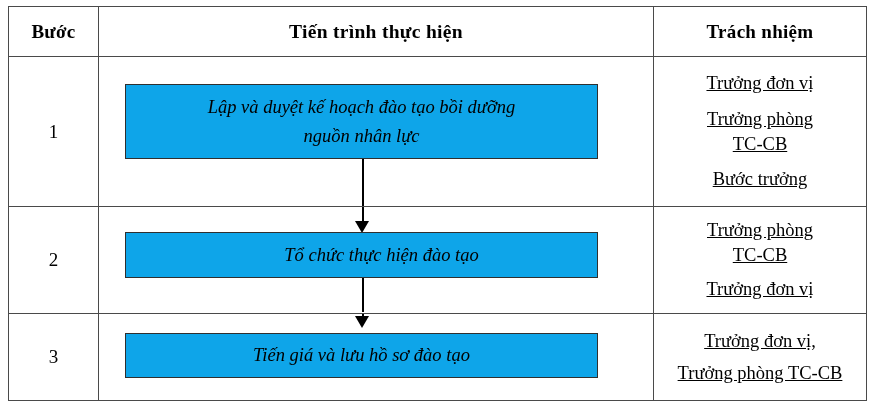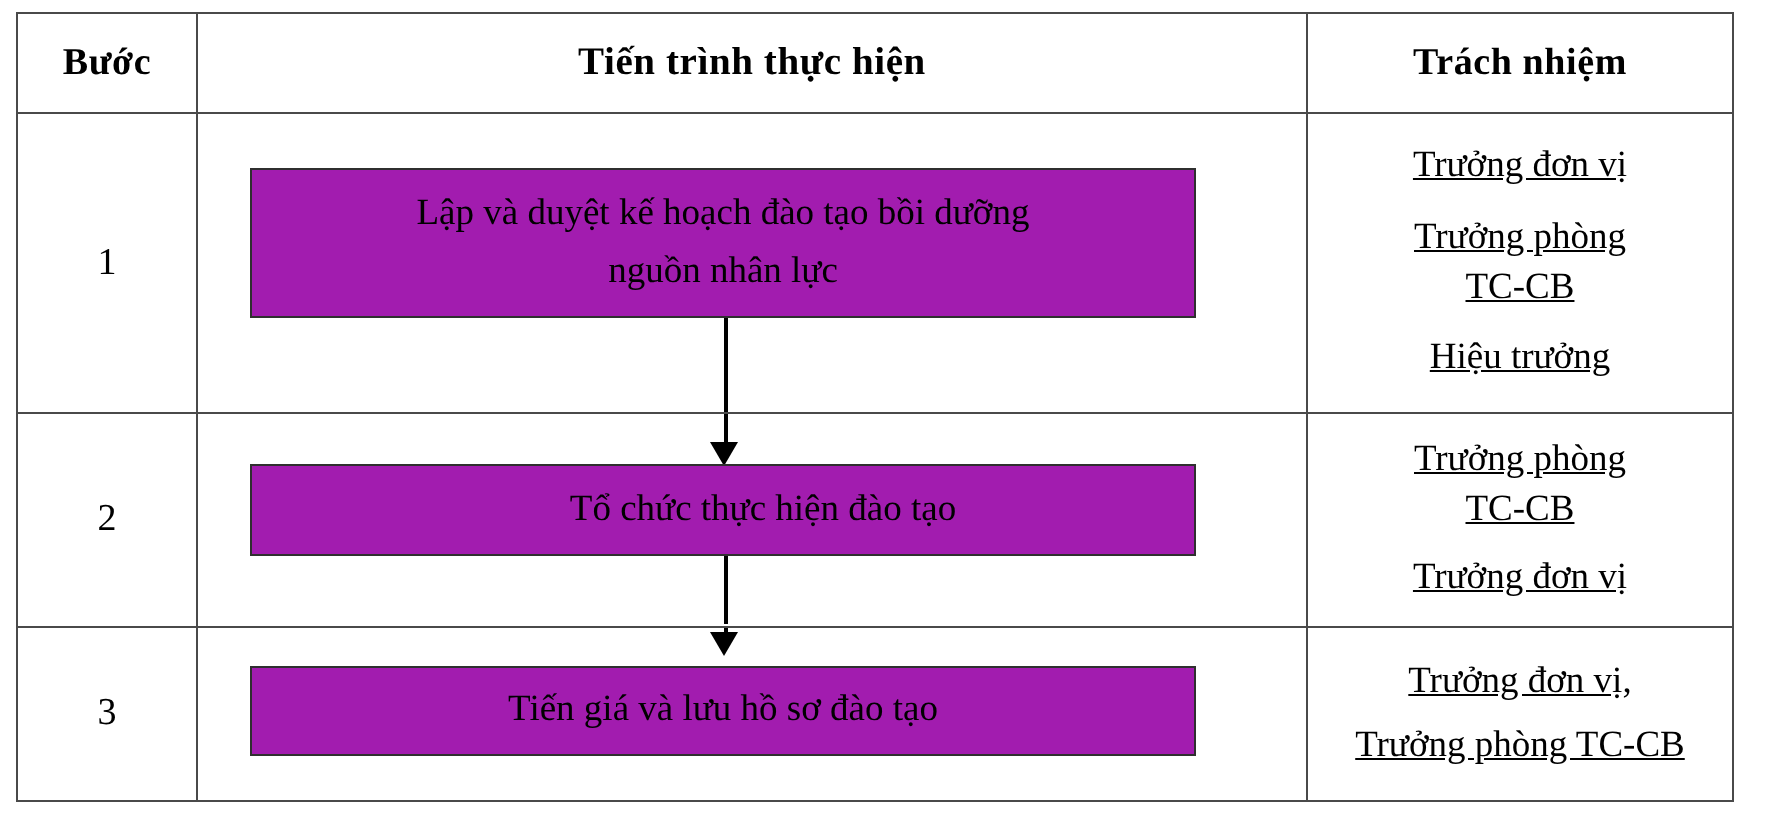--- a/index.html
+++ b/index.html
@@ -70,29 +70,30 @@
   }
   .flow-inner {
     position: relative;
     width: 100%;
     height: 100%;
   }
 
   .proc-box {
     position: absolute;
     border: 1.6px solid #2f2f2f;
-    background: #a21caf;
+    background: #0ea5e9;
     box-sizing: border-box;
     display: flex;
     align-items: center;
     justify-content: center;
     text-align: center;
     font-size: 18.5px;
     line-height: 1.55;
     padding: 0 8px;
+    font-style: italic;
   }
 
   
   .row1 .proc-box {
     left: 26px;
     top: 27px;
     width: 473px;
     height: 75px;
   }
   .row2 .proc-box {
@@ -217,21 +218,21 @@
             <div class="proc-box" style="white-space: pre-line;">Lập và duyệt kế hoạch đào tạo bồi dưỡng
 nguồn nhân lực</div>
             <div class="conn conn-down"></div>
           </div>
         </td>
         <td class="resp-cell r1">
           <div class="resp-list">
             <span class="resp-item">Trưởng đơn vị</span>
             <span class="resp-item">Trưởng phòng
 TC-CB</span>
-            <span class="resp-item">Hiệu trưởng</span>
+            <span class="resp-item">Bước trưởng</span>
           </div>
         </td>
       </tr>
 
       <tr class="row2">
         <td class="step-cell">2</td>
         <td class="flow-cell">
           <div class="flow-inner">
             <div class="conn conn-in"></div>
             <div class="arrow-head-in"></div>

